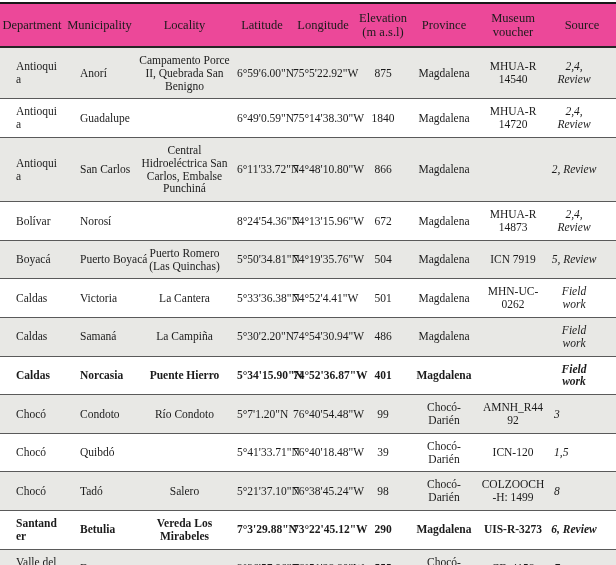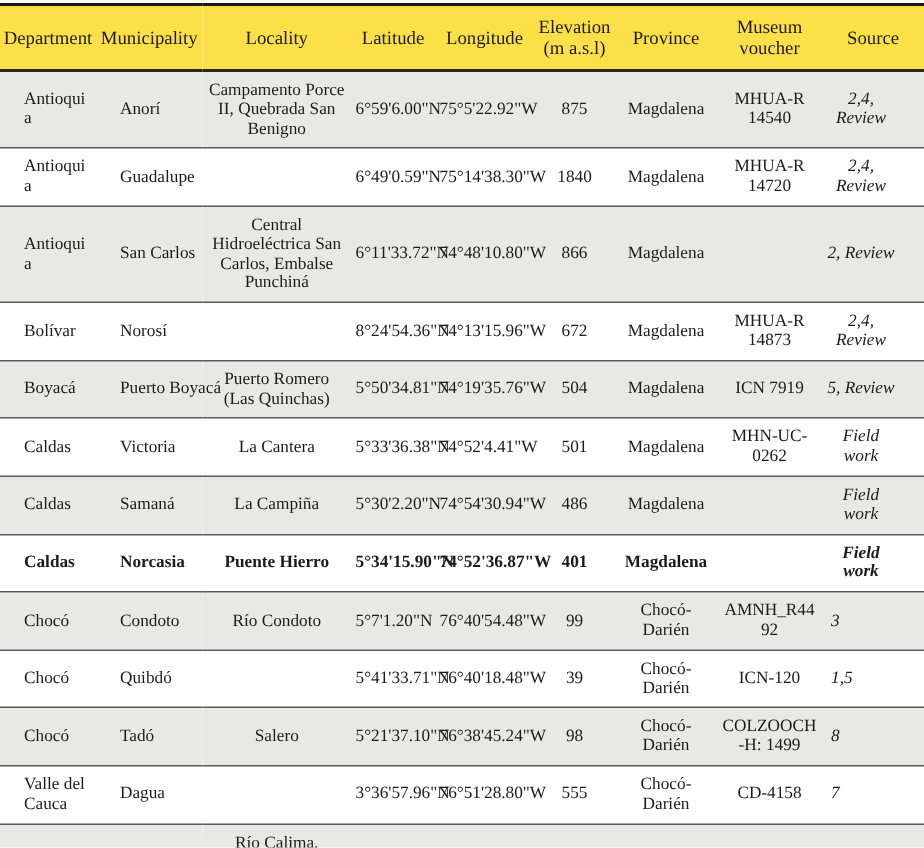--- a/index.html
+++ b/index.html
@@ -17,21 +17,21 @@
     border-bottom:2px solid #181818;
   }
   thead th{
     font-weight:normal;
     font-size:12.5px;
     line-height:14px;
     text-align:center;
     vertical-align:middle;
     padding:7px 2px;
     border-bottom:2px solid #262626;
-    background:#fde047;
+    background:#ec4899;
   }
   tbody td{
     font-size:11.5px;
     line-height:12.8px;
     vertical-align:middle;
     padding:6px 3px;
     border-top:1px solid #5a5a5a;
     text-align:center;
     word-wrap:break-word;
   }
@@ -187,20 +187,31 @@
       <td class="al" data-name="cell-department">Chocó</td>
       <td class="al nw" data-name="cell-municipality">Tadó</td>
       <td data-name="cell-locality">Salero</td>
       <td class="nw" data-name="cell-latitude">5°21'37.10"N</td>
       <td class="nw" data-name="cell-longitude">76°38'45.24"W</td>
       <td data-name="cell-elevation">98</td>
       <td data-name="cell-province">Chocó-Darién</td>
       <td data-name="cell-voucher">COLZOOCH-H: 1499</td>
       <td data-name="cell-source" class="src-left">8</td>
     </tr>
+    <tr class="emph" data-name="table-row">
+      <td class="al" data-name="cell-department">Santander</td>
+      <td class="al nw" data-name="cell-municipality">Betulia</td>
+      <td data-name="cell-locality">Vereda Los Mirabeles</td>
+      <td class="nw" data-name="cell-latitude">7°3'29.88"N</td>
+      <td class="nw" data-name="cell-longitude">73°22'45.12"W</td>
+      <td data-name="cell-elevation">290</td>
+      <td data-name="cell-province">Magdalena</td>
+      <td data-name="cell-voucher">UIS-R-3273</td>
+      <td data-name="cell-source">6, Review</td>
+    </tr>
     <tr data-name="table-row">
       <td class="al" data-name="cell-department">Valle del Cauca</td>
       <td class="al nw" data-name="cell-municipality">Dagua</td>
       <td data-name="cell-locality"></td>
       <td class="nw" data-name="cell-latitude">3°36'57.96"N</td>
       <td class="nw" data-name="cell-longitude">76°51'28.80"W</td>
       <td data-name="cell-elevation">555</td>
       <td data-name="cell-province">Chocó-Darién</td>
       <td data-name="cell-voucher">CD-4158</td>
       <td data-name="cell-source" class="src-left">7</td>

